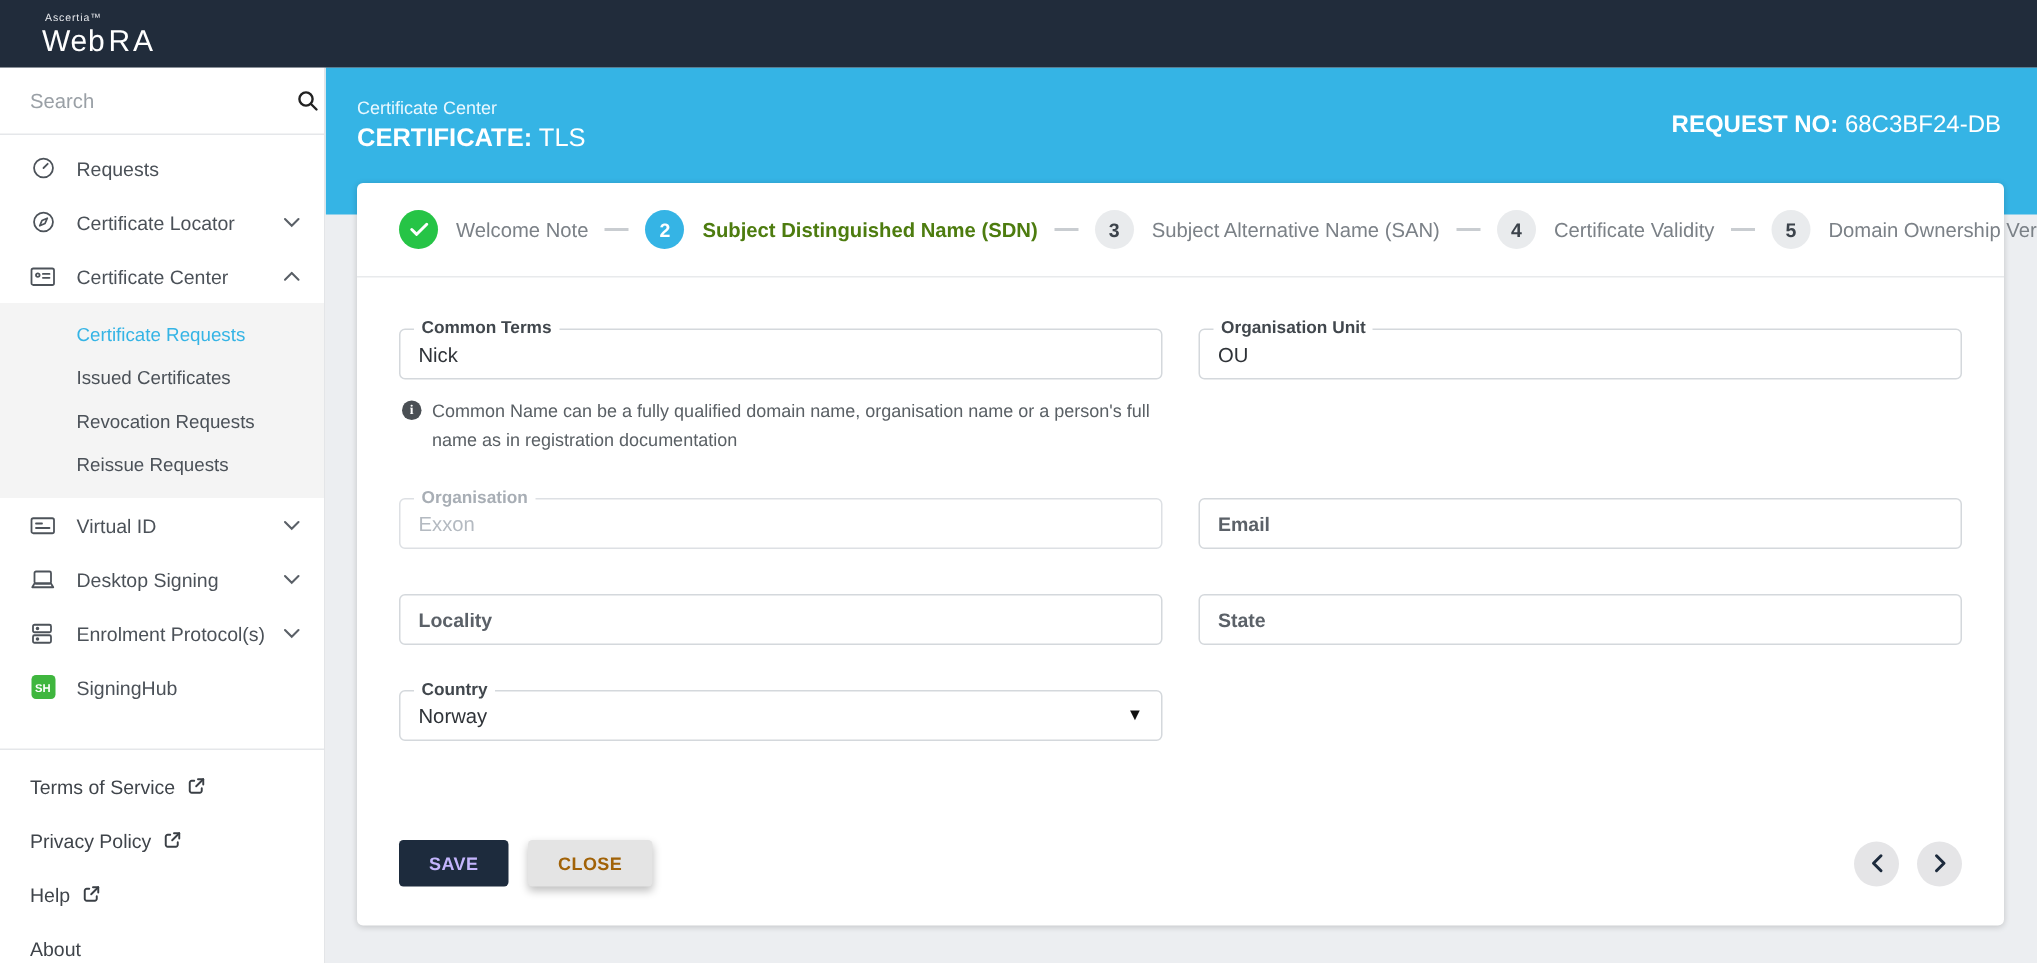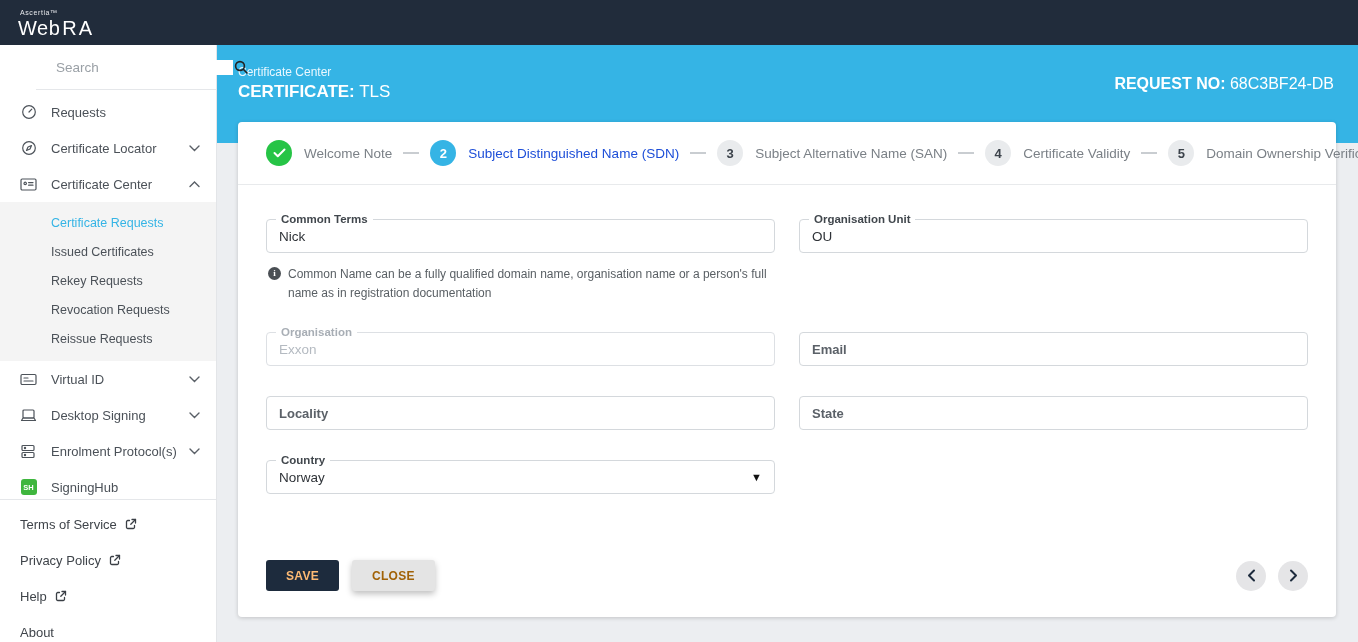--- a/index.html
+++ b/index.html
@@ -1,33 +1,33 @@
 <!DOCTYPE html>
 <html><head>
 <meta charset="utf-8">
 <style>
   * { margin:0; padding:0; box-sizing:border-box; }
   html,body { width:1358px; height:642px; overflow:hidden; font-family:"Liberation Sans",sans-serif; background:#eceef1; }
 
   
-  .topbar { position:absolute; top:0; left:0; width:1358px; height:45px; background:#212c3b; display:flex; align-items:center; justify-content:space-between; padding:0 18px 0 18px; z-index:30; }
+  .topbar { position:absolute; top:0; left:0; width:1358px; height:45px; background:#212c3b; display:flex; align-items:center; justify-content:space-between; padding:0 18px 0 28px; z-index:30; }
   .brand { color:#fff; line-height:1; }
   .brand .brand-top { font-size:7px; letter-spacing:.6px; display:block; margin:2px 0 2px 2px; color:#e8eaee; }
   .brand .brand-main { font-size:20px; font-weight:500; letter-spacing:.5px; }
   .brand .brand-ra { font-weight:300; letter-spacing:2px; margin-left:2px; }
   .topbar-right { display:flex; align-items:center; gap:22px; }
   .lang { color:#fff; font-size:13.5px; display:flex; align-items:center; gap:6px; cursor:pointer; }
   .caret-down { width:0; height:0; border-left:4px solid transparent; border-right:4px solid transparent; border-top:5px solid #fff; display:inline-block; }
   .bell { display:flex; align-items:center; cursor:pointer; }
   .avatar-wrap { display:flex; align-items:center; gap:8px; cursor:pointer; }
   .avatar { width:30px; height:30px; border-radius:50%; background:#e0482e; border:2px solid #fff; overflow:hidden; display:flex; align-items:flex-end; justify-content:center; }
 
   
   .sidebar { position:absolute; top:45px; left:0; width:217px; height:597px; background:#fff; z-index:20; border-right:1px solid #e3e5e8; display:flex; flex-direction:column; }
-  .search-row { height:45px; display:flex; align-items:center; padding:0 16px 0 20px; border-bottom:1px solid #e5e7ea; flex:none;margin-left:36px; }
+  .search-row { height:45px; display:flex; align-items:center; padding:0 16px 0 20px; border-bottom:1px solid #e5e7ea; flex:none; }
   .search-row input { flex:1; border:none; outline:none; font-size:13.5px; color:#444; font-family:inherit; }
   .search-row input::placeholder { color:#9aa0a6; }
   .side-menu { height:409px; overflow:hidden; flex:none; padding-top:4px; }
   .side-item { height:36px; display:flex; align-items:center; padding:0 16px 0 20px; cursor:pointer; color:#4b5158; font-size:13px; }
   .side-item .mi { width:17px; height:17px; margin-right:14px; flex:none; display:flex; align-items:center; justify-content:center; color:#4d535a; }
   .side-item .lbl { flex:1; }
   .side-item .chev { color:#5a6067; display:flex; }
   .submenu { background:#f4f4f4; padding:6px 0 8px; }
   .sub-item { height:29px; display:flex; align-items:center; padding-left:51px; font-size:12.5px; color:#4b5158; cursor:pointer; }
   .sub-item.active { color:#35b4e5; }
@@ -49,21 +49,21 @@
   
   .card { position:absolute; top:77px; left:21px; width:1098px; height:495px; background:#fff; border-radius:4px; box-shadow:0 1px 4px rgba(0,0,0,.18); }
 
   
   .stepper { height:63px; border-bottom:1px solid #e8eaec; display:flex; align-items:center; padding:0 28px; }
   .step { display:flex; align-items:center; cursor:pointer; }
   .step-circle { width:26px; height:26px; border-radius:50%; background:#e9ebed; color:#3c434b; font-size:13px; font-weight:bold; display:flex; align-items:center; justify-content:center; flex:none; }
   .step.done .step-circle { background:#26c446; }
   .step.active .step-circle { background:#35b4e5; color:#fff; }
   .step-label { margin-left:12px; font-size:13.5px; color:#7b8187; white-space:nowrap; }
-  .step.active .step-label { color:#1d4ed8; font-weight:normal; }
+  .step.active .step-label { color:#4d7c0f; font-weight:bold; }
   .step-conn { width:16px; height:2px; background:#c9cdd1; margin:0 11px; flex:none; }
 
   
   .form-area { padding:24px 28px 0; }
   .form-grid { display:grid; grid-template-columns:1fr 1fr; column-gap:24px; }
   .field { position:relative; height:34px; border:1px solid #d4d8dc; border-radius:4px; background:#fff; display:flex; align-items:center; padding:0 12px; cursor:text; }
   .field .notch { position:absolute; top:-8px; left:9px; background:#fff; padding:0 5px; font-size:11.5px; font-weight:bold; color:#41474d; line-height:14px; }
   .field .val { font-size:13.5px; color:#2f3338; }
   .field .inner-label { font-size:13px; font-weight:bold; color:#5b6168; }
   .field.disabled { border-color:#dde0e4; cursor:default; }
@@ -73,21 +73,21 @@
   .select-arrow { font-size:11px; color:#111; }
   .mt-row { margin-top:30px; }
   .mt-first { margin-top:10px; }
   .info-note { display:flex; gap:7px; margin:12px 0 0 2px; font-size:12px; color:#5a6065; line-height:1.55; max-width:520px; }
   .info-ico { width:13px; height:13px; border-radius:50%; background:#4a4f54; color:#fff; font-size:9px; font-weight:bold; display:flex; align-items:center; justify-content:center; flex:none; margin-top:2px; font-family:"Liberation Serif",serif; }
 
   
   .actions { position:absolute; left:0; right:0; bottom:0; padding:0 28px 26px; display:flex; align-items:center; justify-content:space-between; }
   .btn-group { display:flex; gap:13px; }
   .btn { height:31px; border:none; border-radius:3px; font-size:12px; font-weight:bold; letter-spacing:.3px; padding:0 20px; cursor:pointer; font-family:inherit; }
-  .btn-save { background:#1d2b3d; color:#fdba74; }
+  .btn-save { background:#1d2b3d; color:#c4b5fd; }
   .btn-close { background:#e4e4e4; color:#a16207; box-shadow:0 3px 6px rgba(0,0,0,.25); }
   .nav-arrows { display:flex; gap:12px; }
   .nav-circle { width:30px; height:30px; border-radius:50%; background:#e5e5e7; border:none; display:flex; align-items:center; justify-content:center; cursor:pointer; color:#1d2b3d; }
 </style>
 </head>
 <body>
 
 <div class="topbar">
   <div class="brand">
     <span class="brand-top">Ascertia™</span>
@@ -149,23 +149,20 @@
           </svg>
       </span>
     </div>
 
     <div class="submenu">
       <div class="sub-item active">
           <span>Certificate Requests</span>
         </div>
       <div class="sub-item">
           <span>Issued Certificates</span>
-        </div>
-      <div class="sub-item">
-          <span>Rekey Requests</span>
         </div>
       <div class="sub-item">
           <span>Revocation Requests</span>
         </div>
       <div class="sub-item">
           <span>Reissue Requests</span>
         </div>
     </div>
 
     <div class="side-item">

